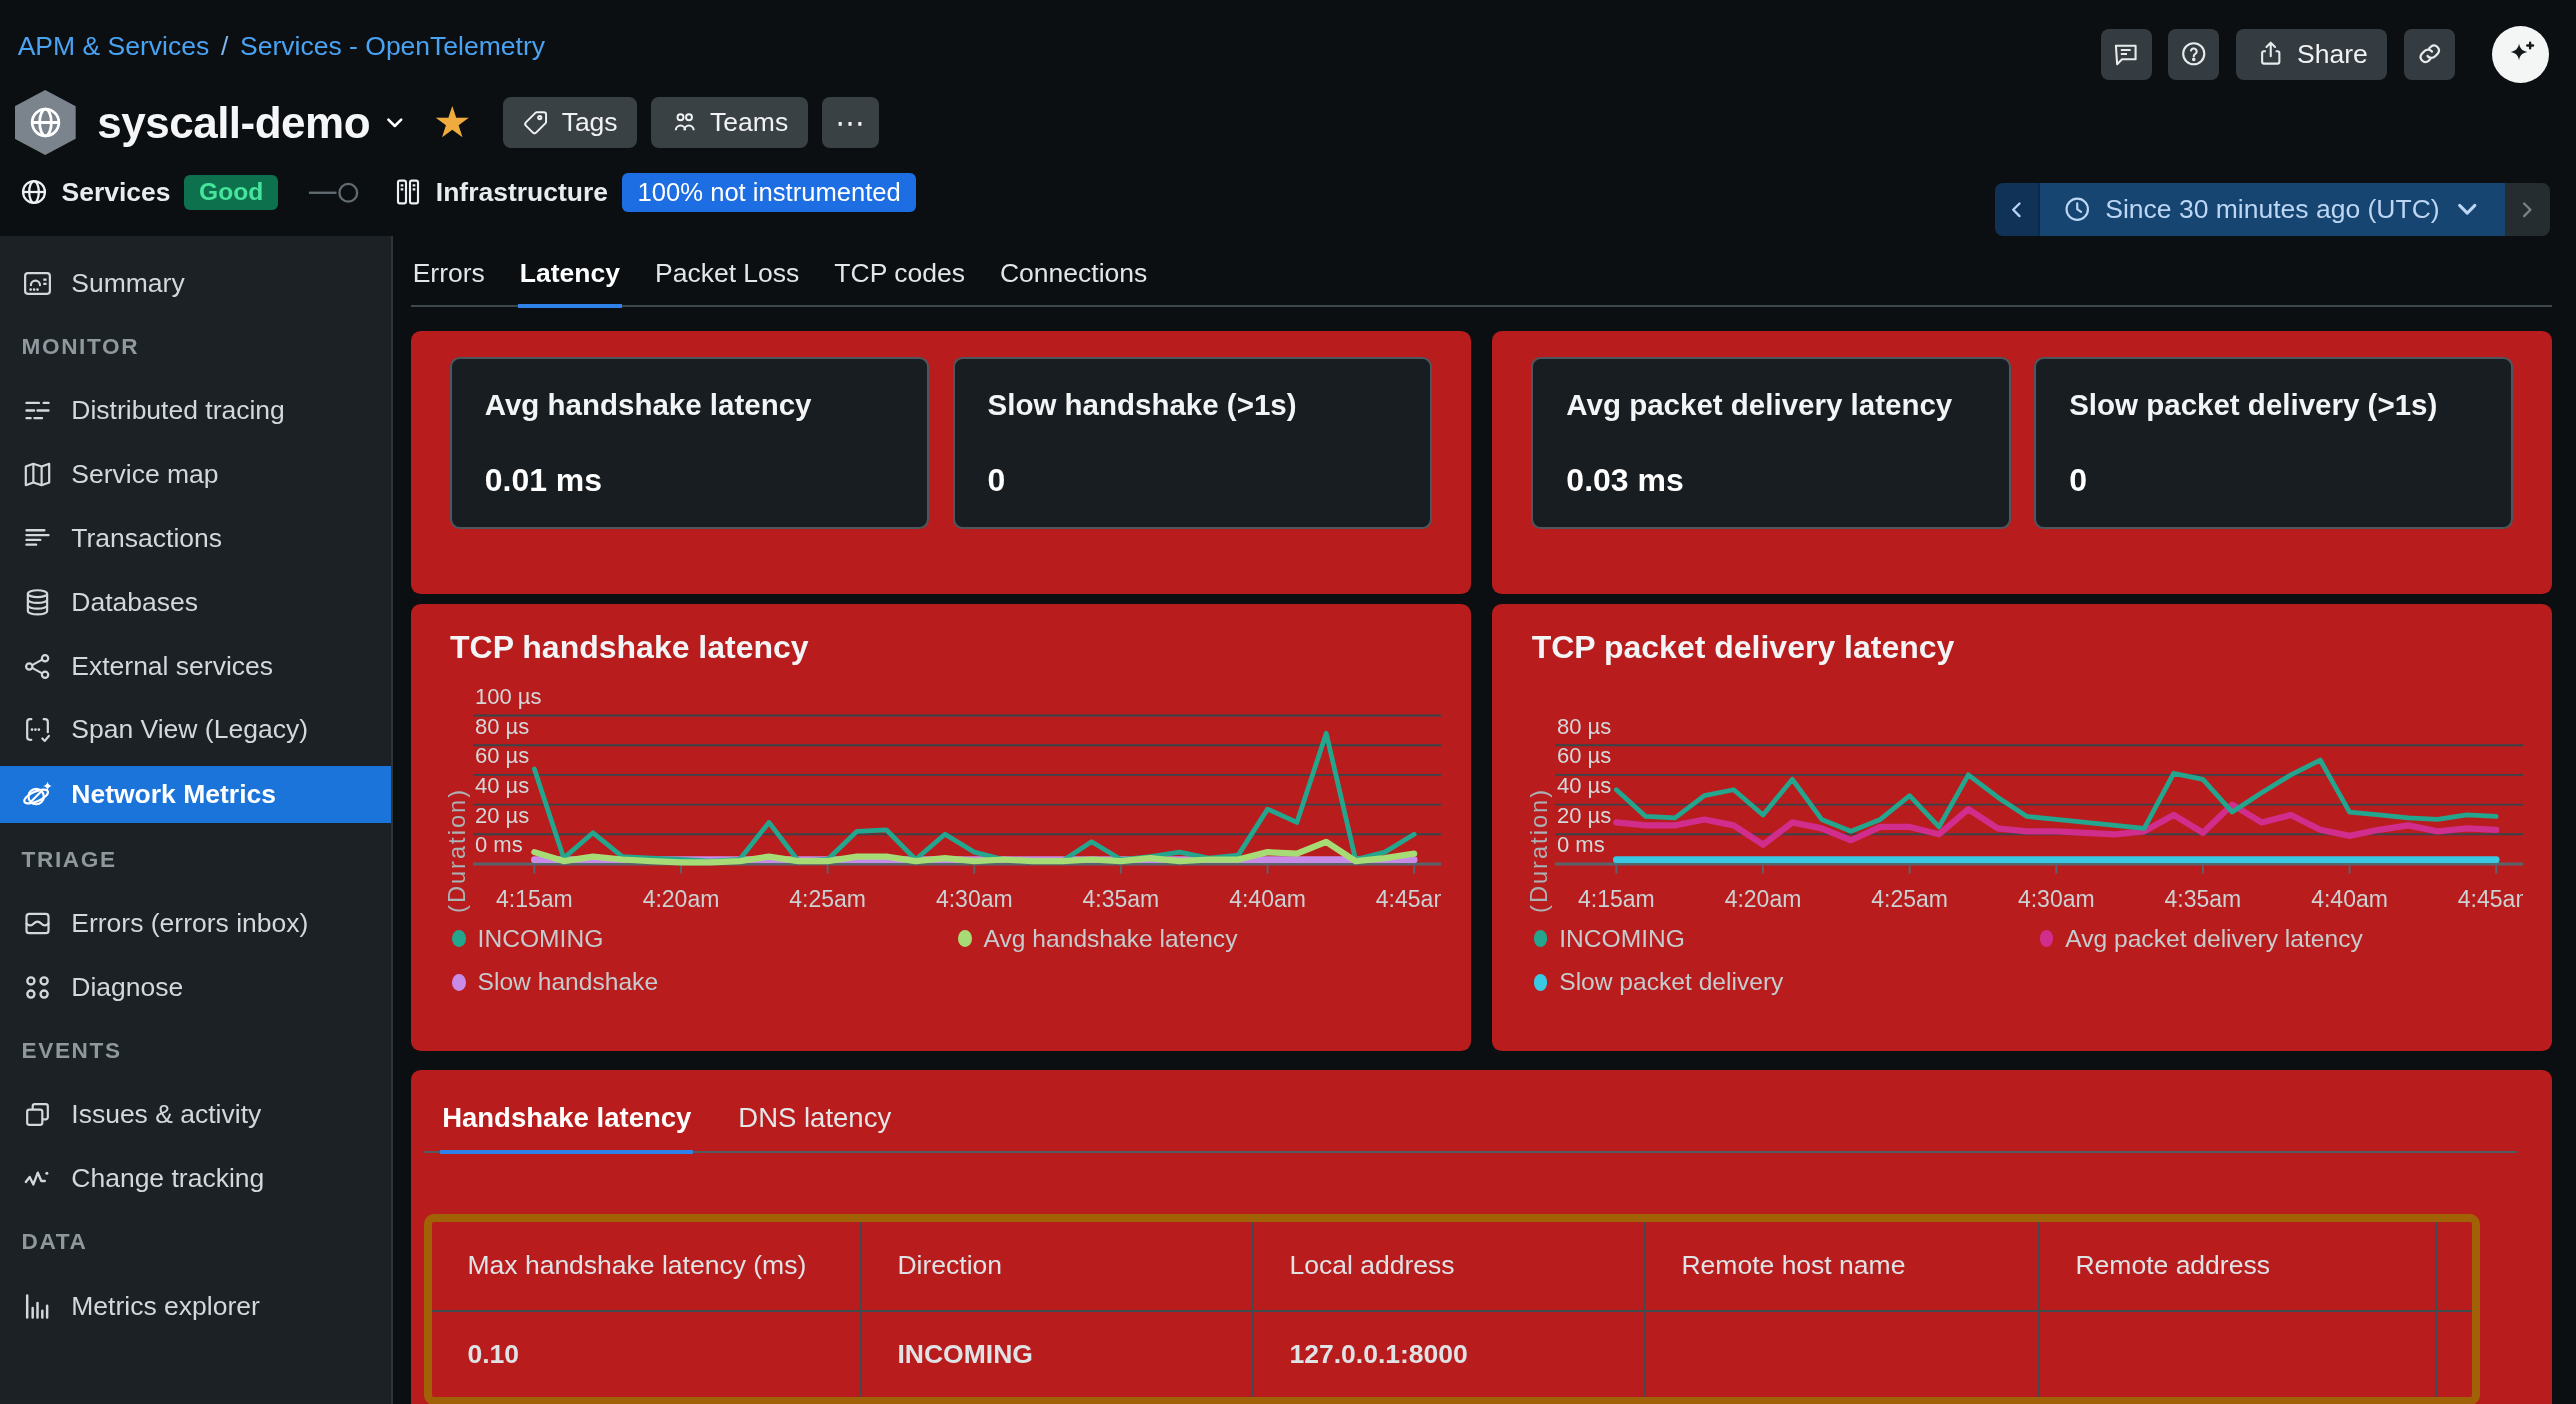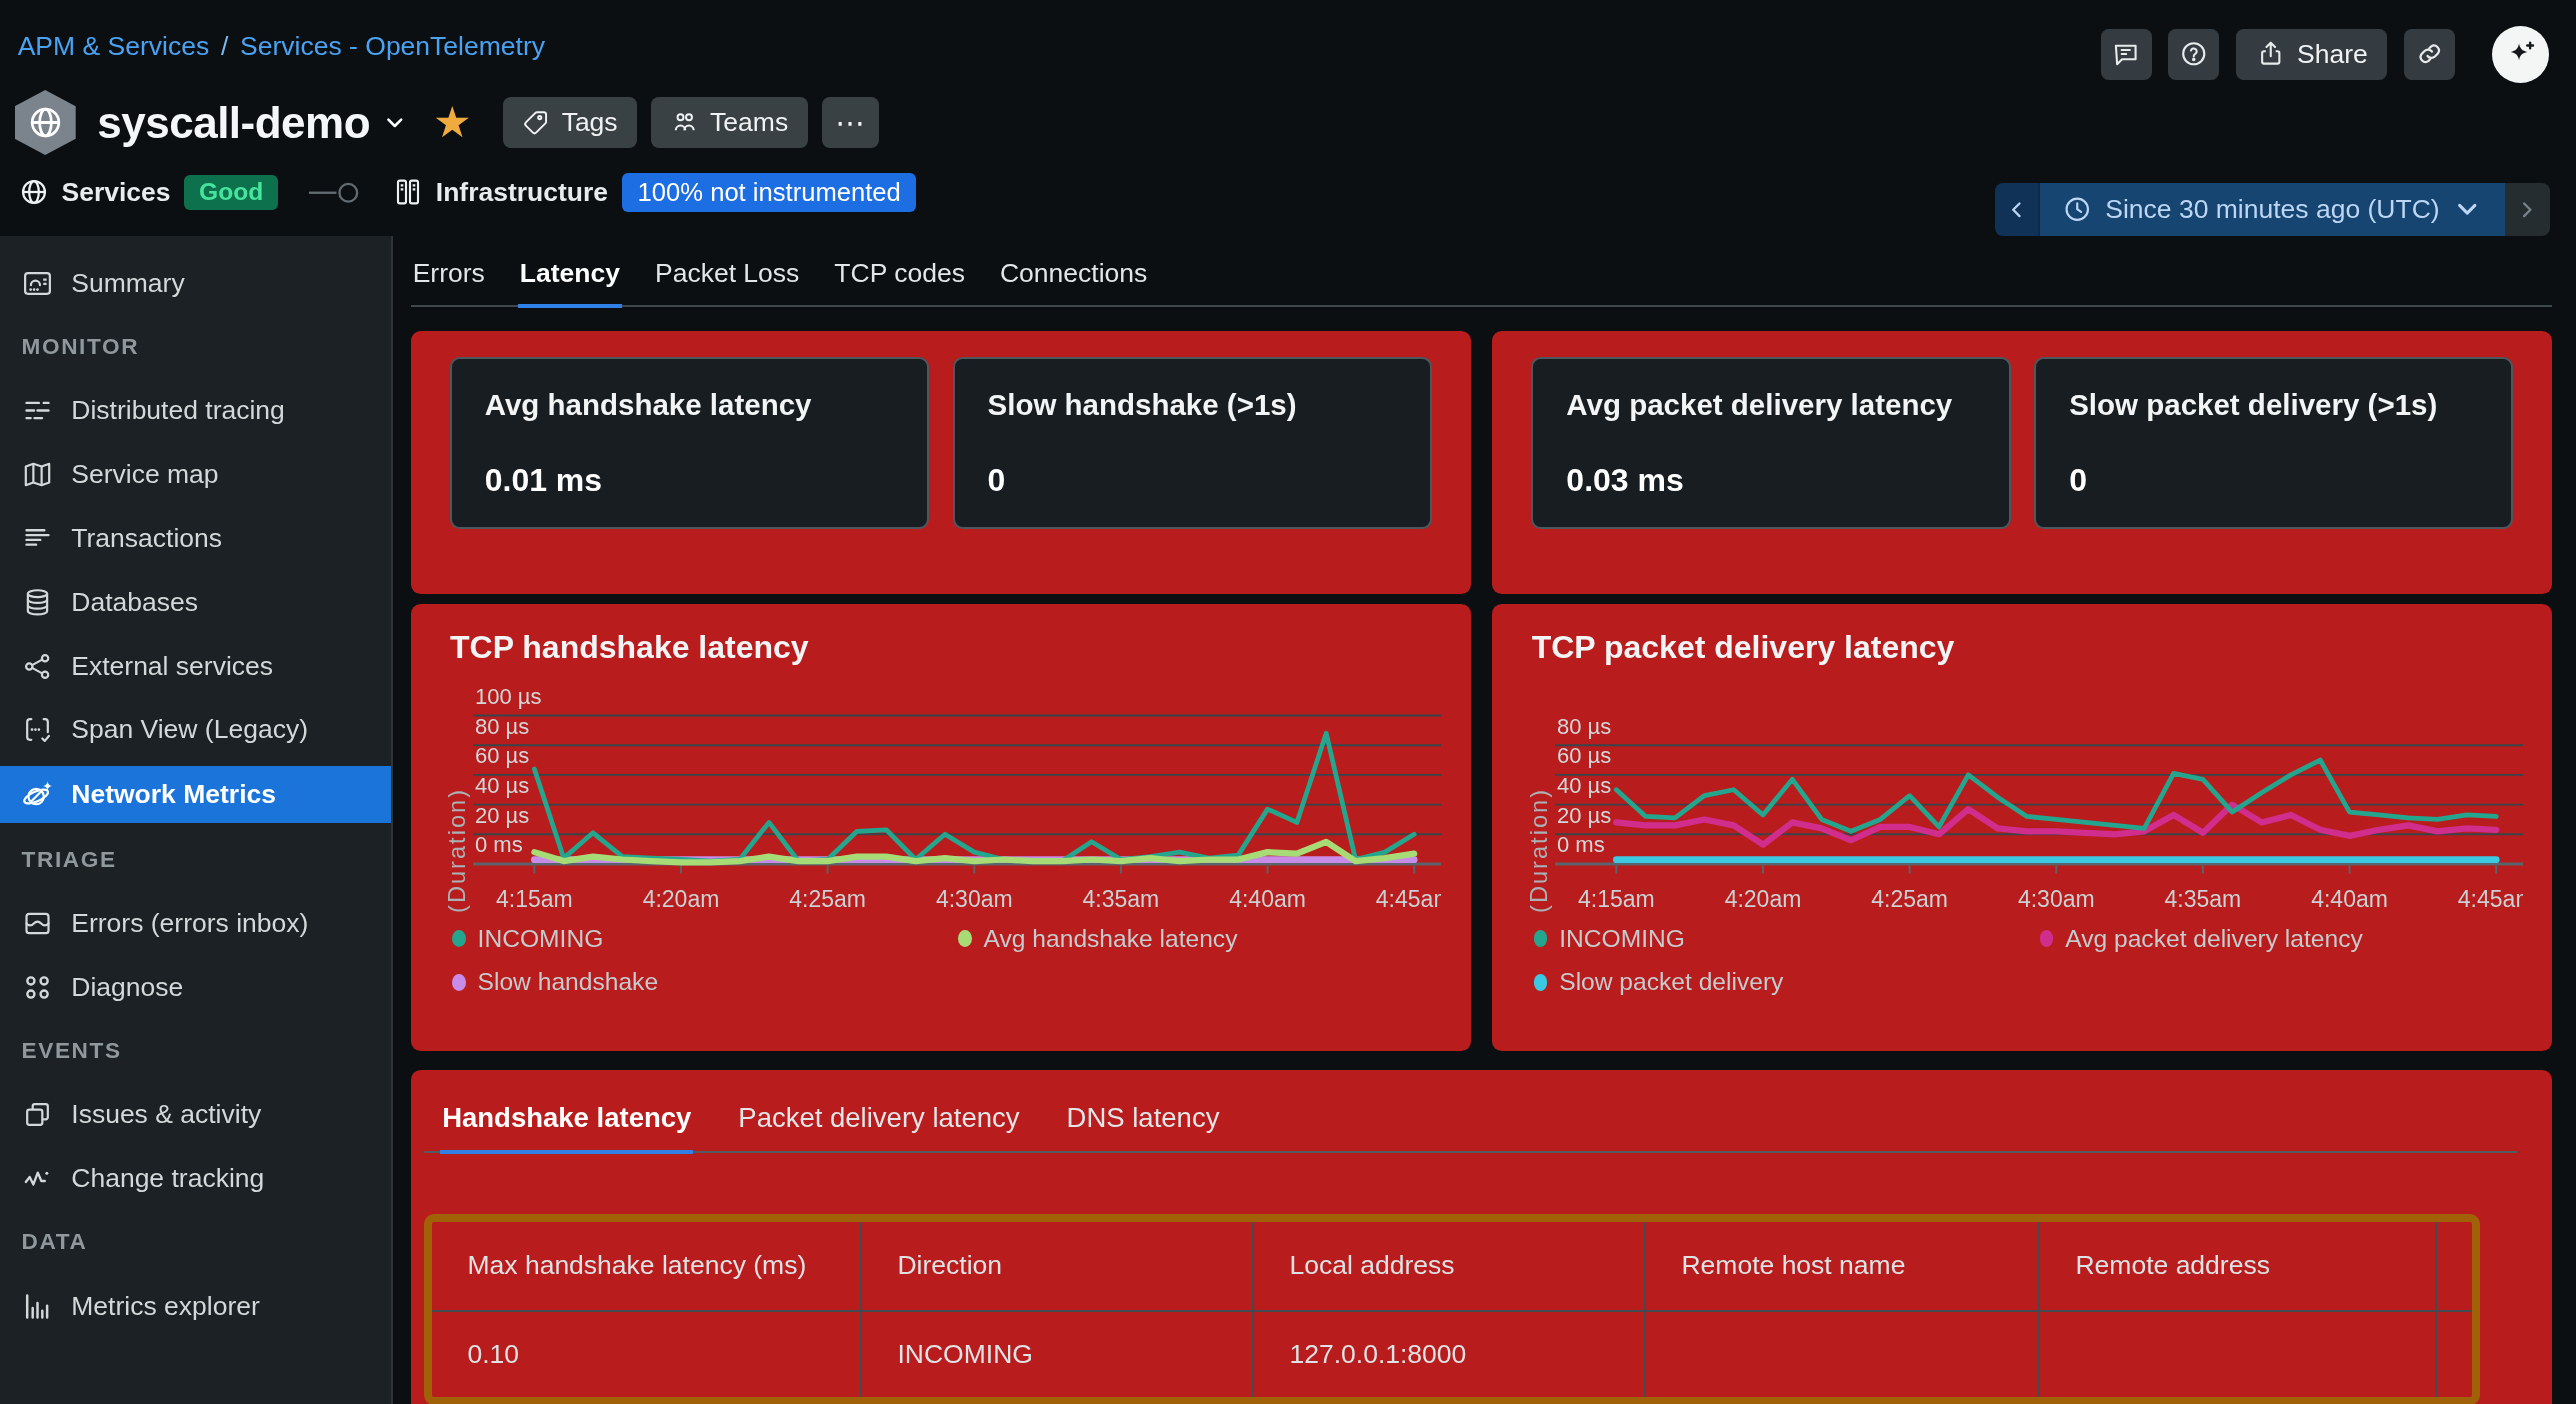--- a/index.html
+++ b/index.html
@@ -98,21 +98,21 @@
 
   .bottom-panel { margin-top:19.7px; height:344px; padding:21.6px 35px 0 13.8px; }
   .sub-tabs { display:flex; gap:43px; border-bottom:2px solid #525b60; padding-left:15.7px; }
   .sub-tabs .tab { font-size:27.5px; }
   .table-wrap { margin-top:61px; }
   table.data-table { border-collapse:separate; border-spacing:0; border:8px solid #a16207; border-radius:10px; width:2033px; table-layout:fixed; }
   .data-table th, .data-table td {
     border-right:2px solid #414b50; text-align:left; font-weight:400;
     font-size:26.5px; color:#dfe3e5; padding-left:35px; height:88px; vertical-align:middle;
   }
-  .data-table td { height:87px; border-top:2px solid #414b50; }
+  .data-table td { height:87px; border-top:2px solid #414b50;font-weight:bold; }
   .data-table th:last-child, .data-table td:last-child { border-right:none; }
   .c0{width:430px}.c1{width:392px}.c2{width:392px}.c3{width:394px}.c4{width:397px}.c5{width:25.6px}
 </style>
 </head>
 <body>
 
 <div class="app">
 
   <header class="topbar">
     <div class="breadcrumb">
@@ -518,21 +518,20 @@
                 <span class="legend-dot" style="background: rgb(208, 45, 140);"></span>
                 <span>Avg packet delivery latency</span>
               </div>
             </div>
           </section>
         </div>
 
       <section class="panel bottom-panel">
         <div class="tabs sub-tabs" id="sub-tabs" style="margin-top:0;border-bottom-color:#525b60;">
             <div class="tab active">Handshake latency</div>
-            <div class="tab">Packet delivery latency</div>
             <div class="tab">DNS latency</div>
           </div>
         <div class="table-wrap">
           <table class="data-table" id="data-table">
               <thead>
                 <tr>
                   <th class="c0">Max handshake latency (ms)</th>
                   <th class="c1">Direction</th>
                   <th class="c2">Local address</th>
                   <th class="c3">Remote host name</th>

